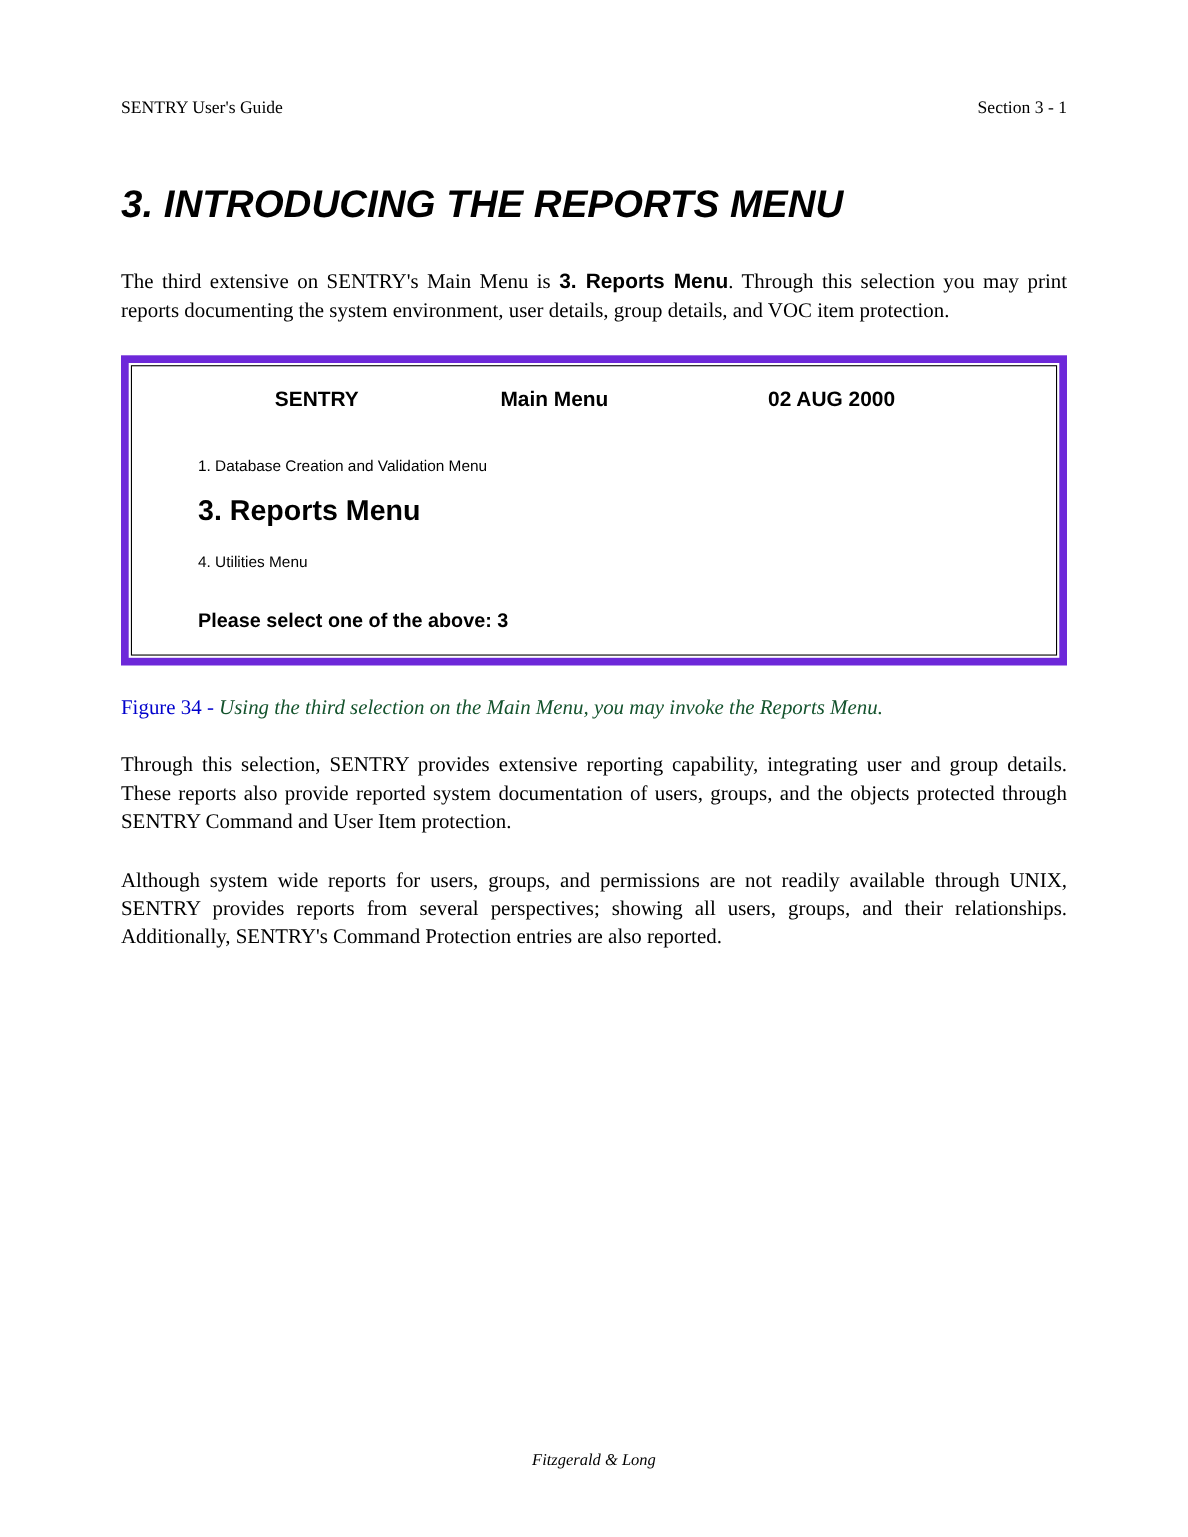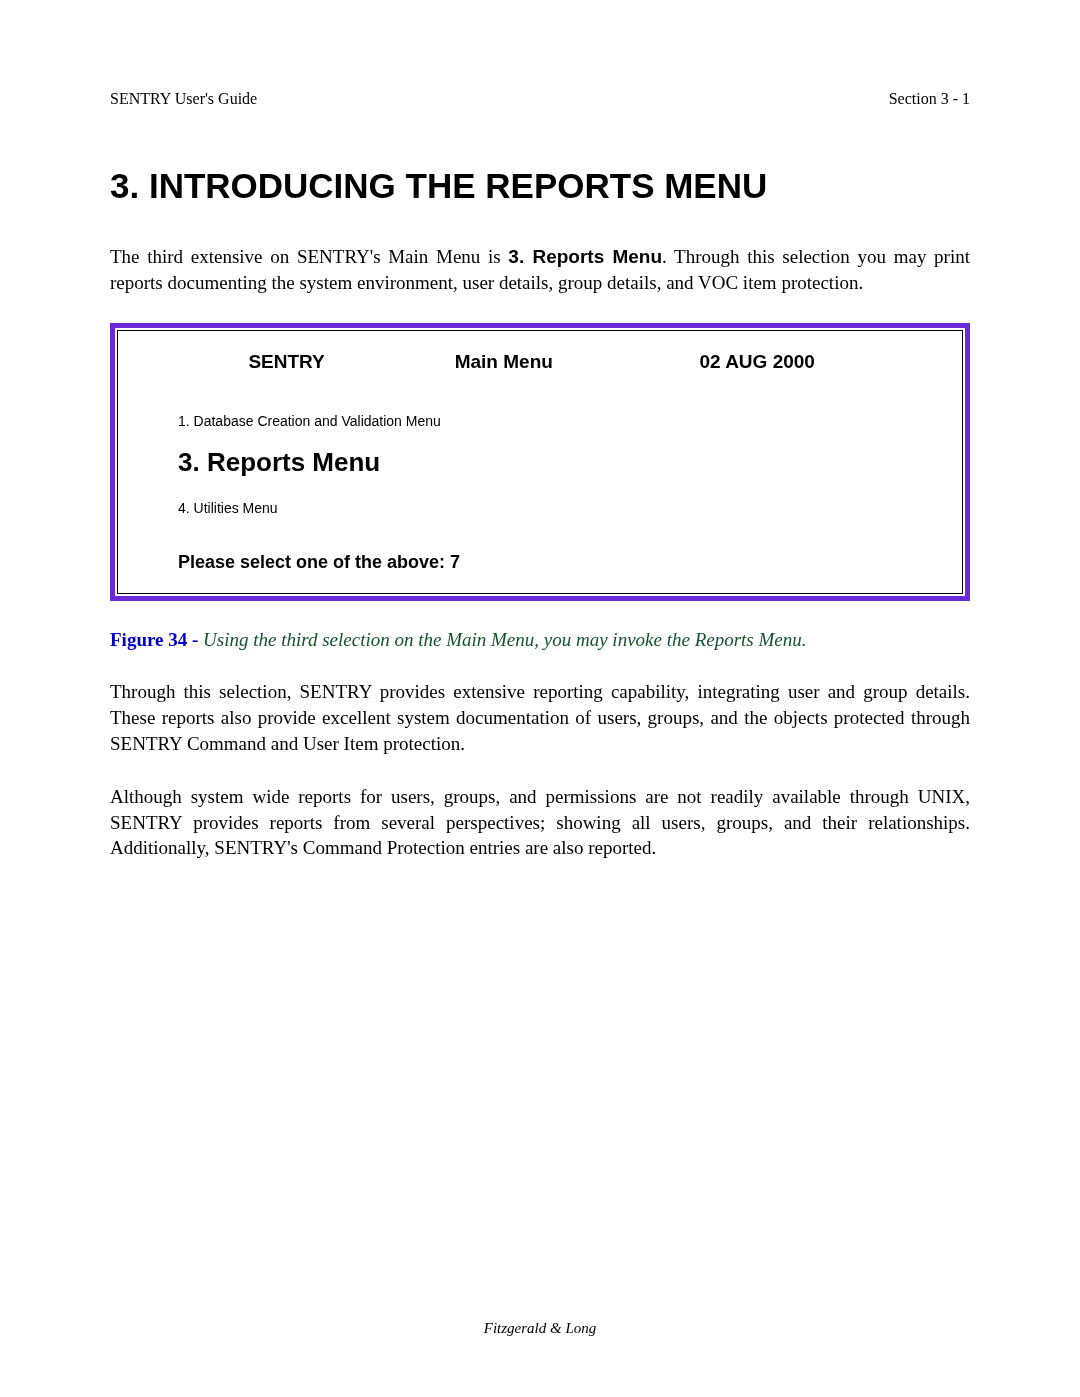--- a/index.html
+++ b/index.html
@@ -26,34 +26,35 @@
       font-family: 'Times New Roman', Times, serif;
     }
     .header-right {
       font-family: 'Times New Roman', Times, serif;
     }
     .main-heading {
       font-family: Arial, Helvetica, sans-serif;
       font-weight: bold;
       font-size: 35px;
       margin-bottom: 38px;
+      font-style: italic;
     }
     .body-text {
       font-family: 'Times New Roman', Times, serif;
       font-size: 19px;
       text-align: justify;
       line-height: 1.35;
       margin-bottom: 28px;
     }
     .body-text .bold-sans {
       font-family: Arial, Helvetica, sans-serif;
       font-weight: bold;
     }
     .menu-box-outer {
-      border: 5px solid #6d28d9;
+      border: 7px solid #6d28d9;
       padding: 2px;
       margin-bottom: 28px;
     }
     .menu-box-inner {
       border: 1px solid #000;
       padding: 20px 60px 20px 60px;
     }
     .menu-header-row {
       display: flex;
       font-family: Arial, Helvetica, sans-serif;
@@ -93,21 +94,21 @@
       font-size: 18px;
       margin-top: 36px;
     }
     .figure-caption {
       font-family: 'Times New Roman', Times, serif;
       font-size: 19px;
       margin-bottom: 28px;
     }
     .figure-label {
       color: #0000cc;
-      font-weight: bold;
+      font-weight: normal;
     }
     .figure-desc {
       color: #14532d;
       font-style: italic;
     }
     .footer {
       position: absolute;
       bottom: 60px;
       left: 0;
       right: 0;
@@ -136,25 +137,25 @@
     <div class="menu-header-row">
       <span class="menu-header-left">SENTRY</span>
       <span class="menu-header-center">Main Menu</span>
       <span class="menu-header-right">02 AUG 2000</span>
     </div>
     <div class="menu-items">
       <div class="menu-item-normal">1. Database Creation and Validation Menu</div>
       <div class="menu-item-emphasis">3. Reports Menu</div>
       <div class="menu-item-normal">4. Utilities Menu</div>
     </div>
-    <div class="menu-prompt">Please select one of the above:   7</div>
+    <div class="menu-prompt">Please select one of the above:   3</div>
   </div>
 </div>
 
 <p class="figure-caption">
   <span class="figure-label">Figure 34 - </span><span class="figure-desc">Using the third selection on the Main Menu, you may invoke the Reports Menu.</span>
 </p>
 
-<p class="body-text">Through this selection, SENTRY provides extensive reporting capability, integrating user and group details.  These reports also provide excellent system documentation of users, groups, and the objects protected through SENTRY Command and User Item protection.</p>
+<p class="body-text">Through this selection, SENTRY provides extensive reporting capability, integrating user and group details.  These reports also provide reported system documentation of users, groups, and the objects protected through SENTRY Command and User Item protection.</p>
 
 <p class="body-text">Although system wide reports for users, groups, and permissions are not readily available through UNIX, SENTRY provides reports from several perspectives; showing all users, groups, and their relationships.  Additionally, SENTRY's Command Protection entries are also reported.</p>
 
 <div class="footer">Fitzgerald &amp; Long</div>
 
 </body></html>

